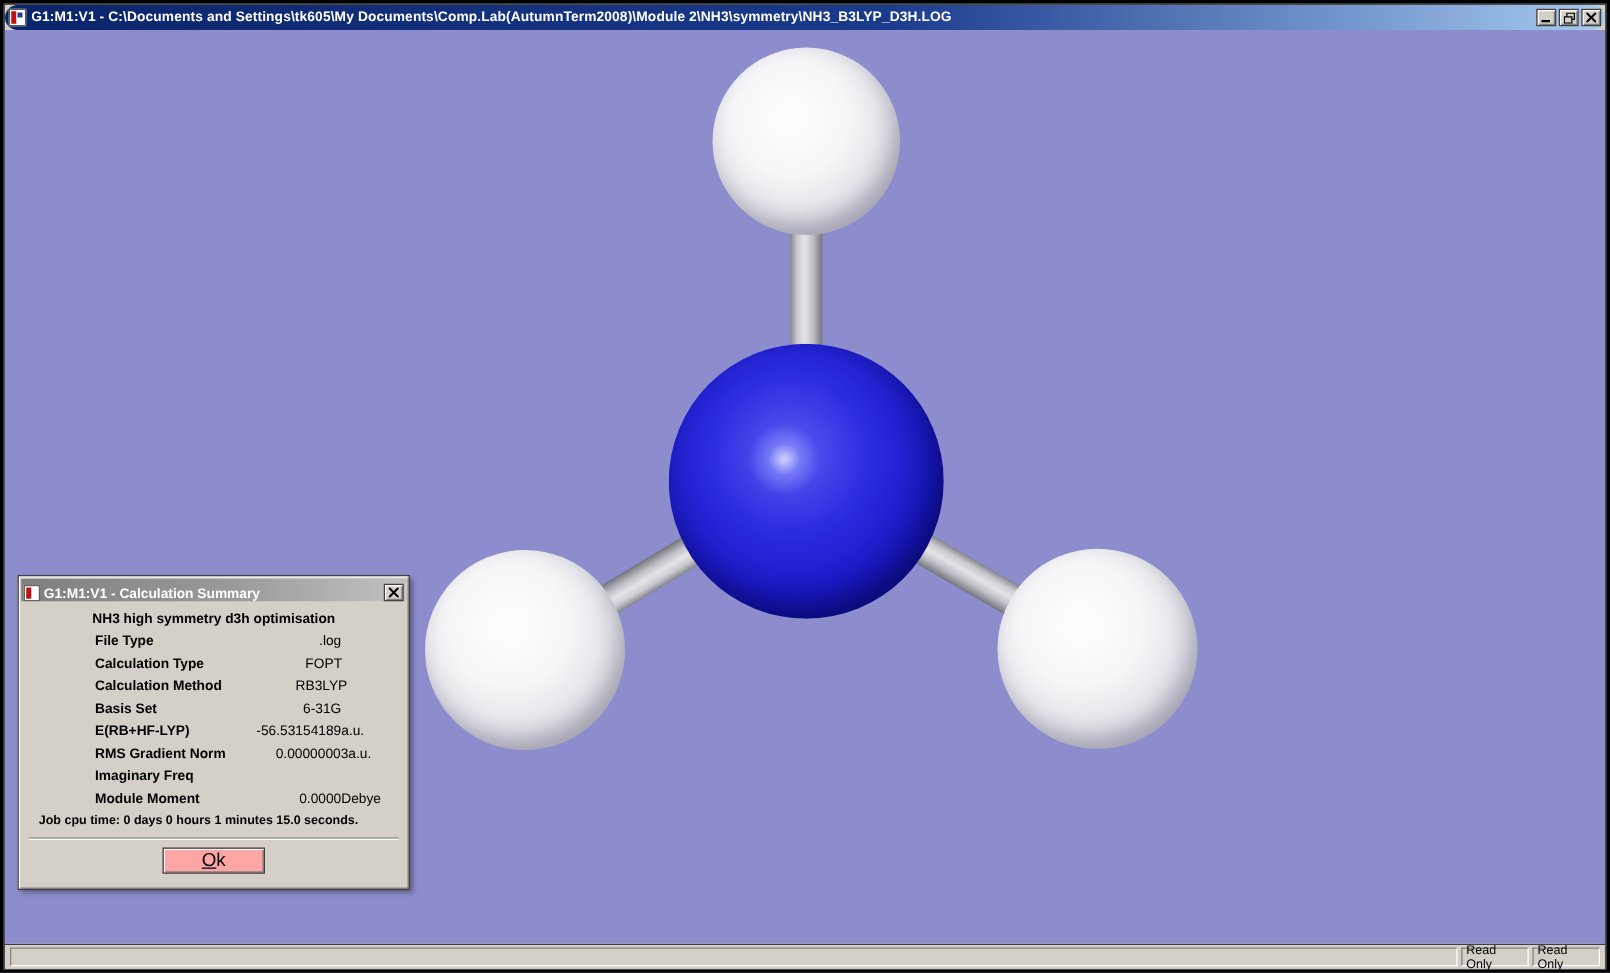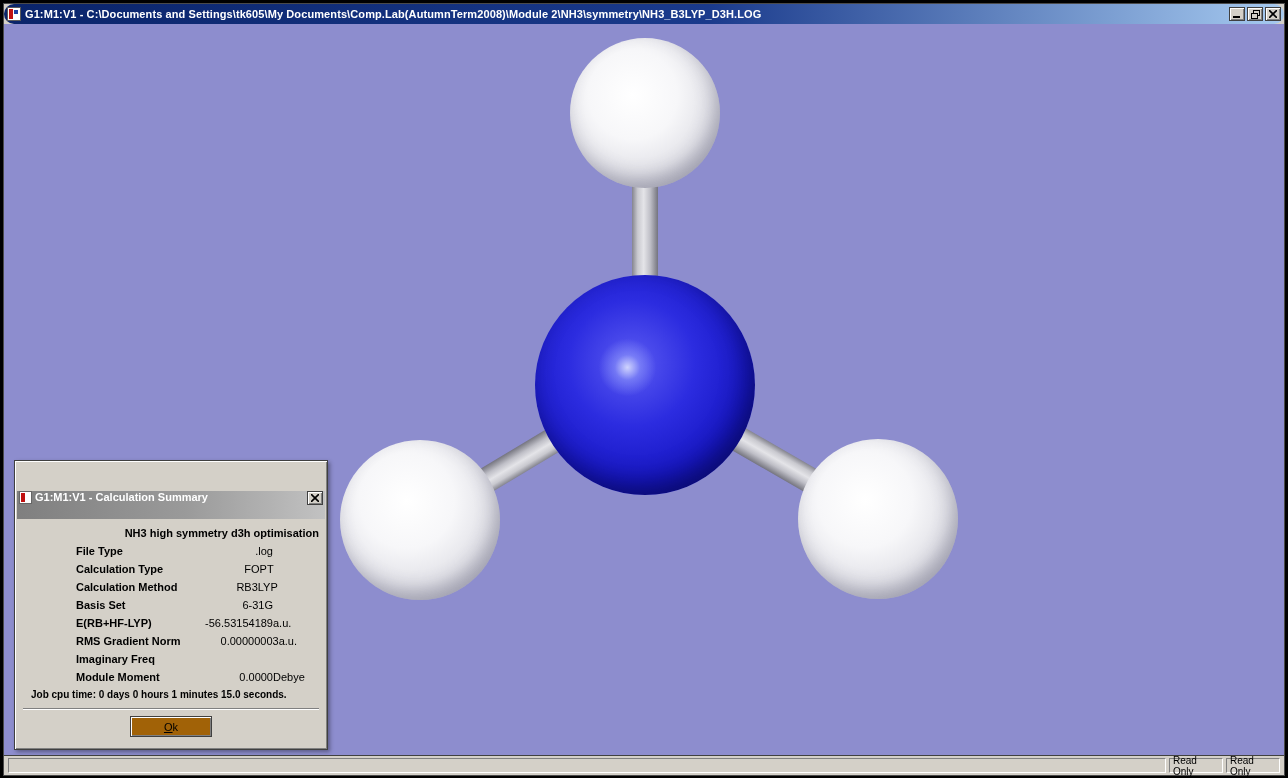--- a/index.html
+++ b/index.html
@@ -47,42 +47,42 @@
   .atom-h-top { left:566px; top:14px;  width:150px; height:150px; }
   .atom-h-bl  { left:336px; top:416px; width:160px; height:160px; }
   .atom-h-br  { left:794px; top:415px; width:160px; height:160px; }
 
   
   .dialog { position:absolute; left:10px; top:436px; width:314px;
             background:#d4d0c8; border:1px solid #404040;
             box-shadow: inset 1px 1px 0 #fff, inset -1px -1px 0 #808080,
                         2px 2px 4px rgba(0,0,0,.35);
             padding:2px; z-index:10; }
-  .dialog-titlebar { height:28px; display:flex; align-items:flex-start; padding:0 2px;
-                     background:linear-gradient(to right,#7f7f7f 0%,#9a9a9a 55%,#c2c2c2 100%);margin-top:28px; }
+  .dialog-titlebar { height:18px; display:flex; align-items:flex-end; padding:0 2px;
+                     background:linear-gradient(to right,#7f7f7f 0%,#9a9a9a 55%,#c2c2c2 100%); }
   .dialog-icon { width:13px; height:13px; background:#fff; border:1px solid #666;
                  margin-right:3px; position:relative; flex:0 0 13px; }
   .dialog-icon::before { content:""; position:absolute; left:1px; top:1px; width:4px; height:9px; background:#c01010; }
   .dialog-title { color:#fff; font-size:11px; font-weight:bold; flex:1; white-space:nowrap; overflow:hidden; }
   .dialog-close { width:16px; height:14px; background:#d4d0c8; border:1px solid #404040;
                   box-shadow:inset 1px 1px 0 #fff, inset -1px -1px 0 #808080;
                   display:flex; align-items:center; justify-content:center; cursor:pointer; }
 
   .dialog-body { padding:5px 6px 6px 6px; font-size:11px; color:#000; }
-  .dialog-heading { font-weight:bold; text-align:right; height:18px; line-height:18px; }
+  .dialog-heading { font-weight:bold; text-align:center; height:18px; line-height:18px; }
   .srow { display:flex; align-items:center; height:18px; padding-left:12px; }
   .srow .lbl  { flex:1; font-weight:bold; white-space:nowrap;margin-left:41px; }
   .srow .val  { width:112px; text-align:right; white-space:nowrap; }
   .srow .unit { width:46px; text-align:left; padding-left:0; white-space:nowrap; }
   .cpu-line { font-size:10px; font-weight:bold; padding-left:8px; height:18px; line-height:18px; white-space:nowrap; }
   .dialog-divider { border-top:1px solid #808080; border-bottom:1px solid #fff; margin:4px 0 6px 0; }
   .ok-row { display:flex; justify-content:center; padding-bottom:4px; }
-  .ok-btn { width:82px; height:21px; background:#a16207; border:1px solid #404040;
+  .ok-btn { width:82px; height:21px; background:#fca5a5; border:1px solid #404040;
             box-shadow:inset 1px 1px 0 #fff, inset -1px -1px 0 #808080;
-            font-family:"Liberation Sans", sans-serif; font-size:11px; cursor:pointer; }
+            font-family:"Liberation Sans", sans-serif; font-size:15px; cursor:pointer; }
   .ok-btn span { display:block; }
   .ok-btn span::first-letter { text-decoration:underline; }
 
   
   .statusbar { height:20px; flex:0 0 20px; background:#d4d0c8; border-top:1px solid #404040;
                display:flex; align-items:center; padding:2px 4px; gap:3px; font-size:10px; }
   .status-panel { height:15px; border:1px solid; border-color:#808080 #fff #fff #808080;
                   display:flex; align-items:center; justify-content:center; padding:0 3px; }
   .status-main { flex:1; }
   .status-ro { width:54px; }

